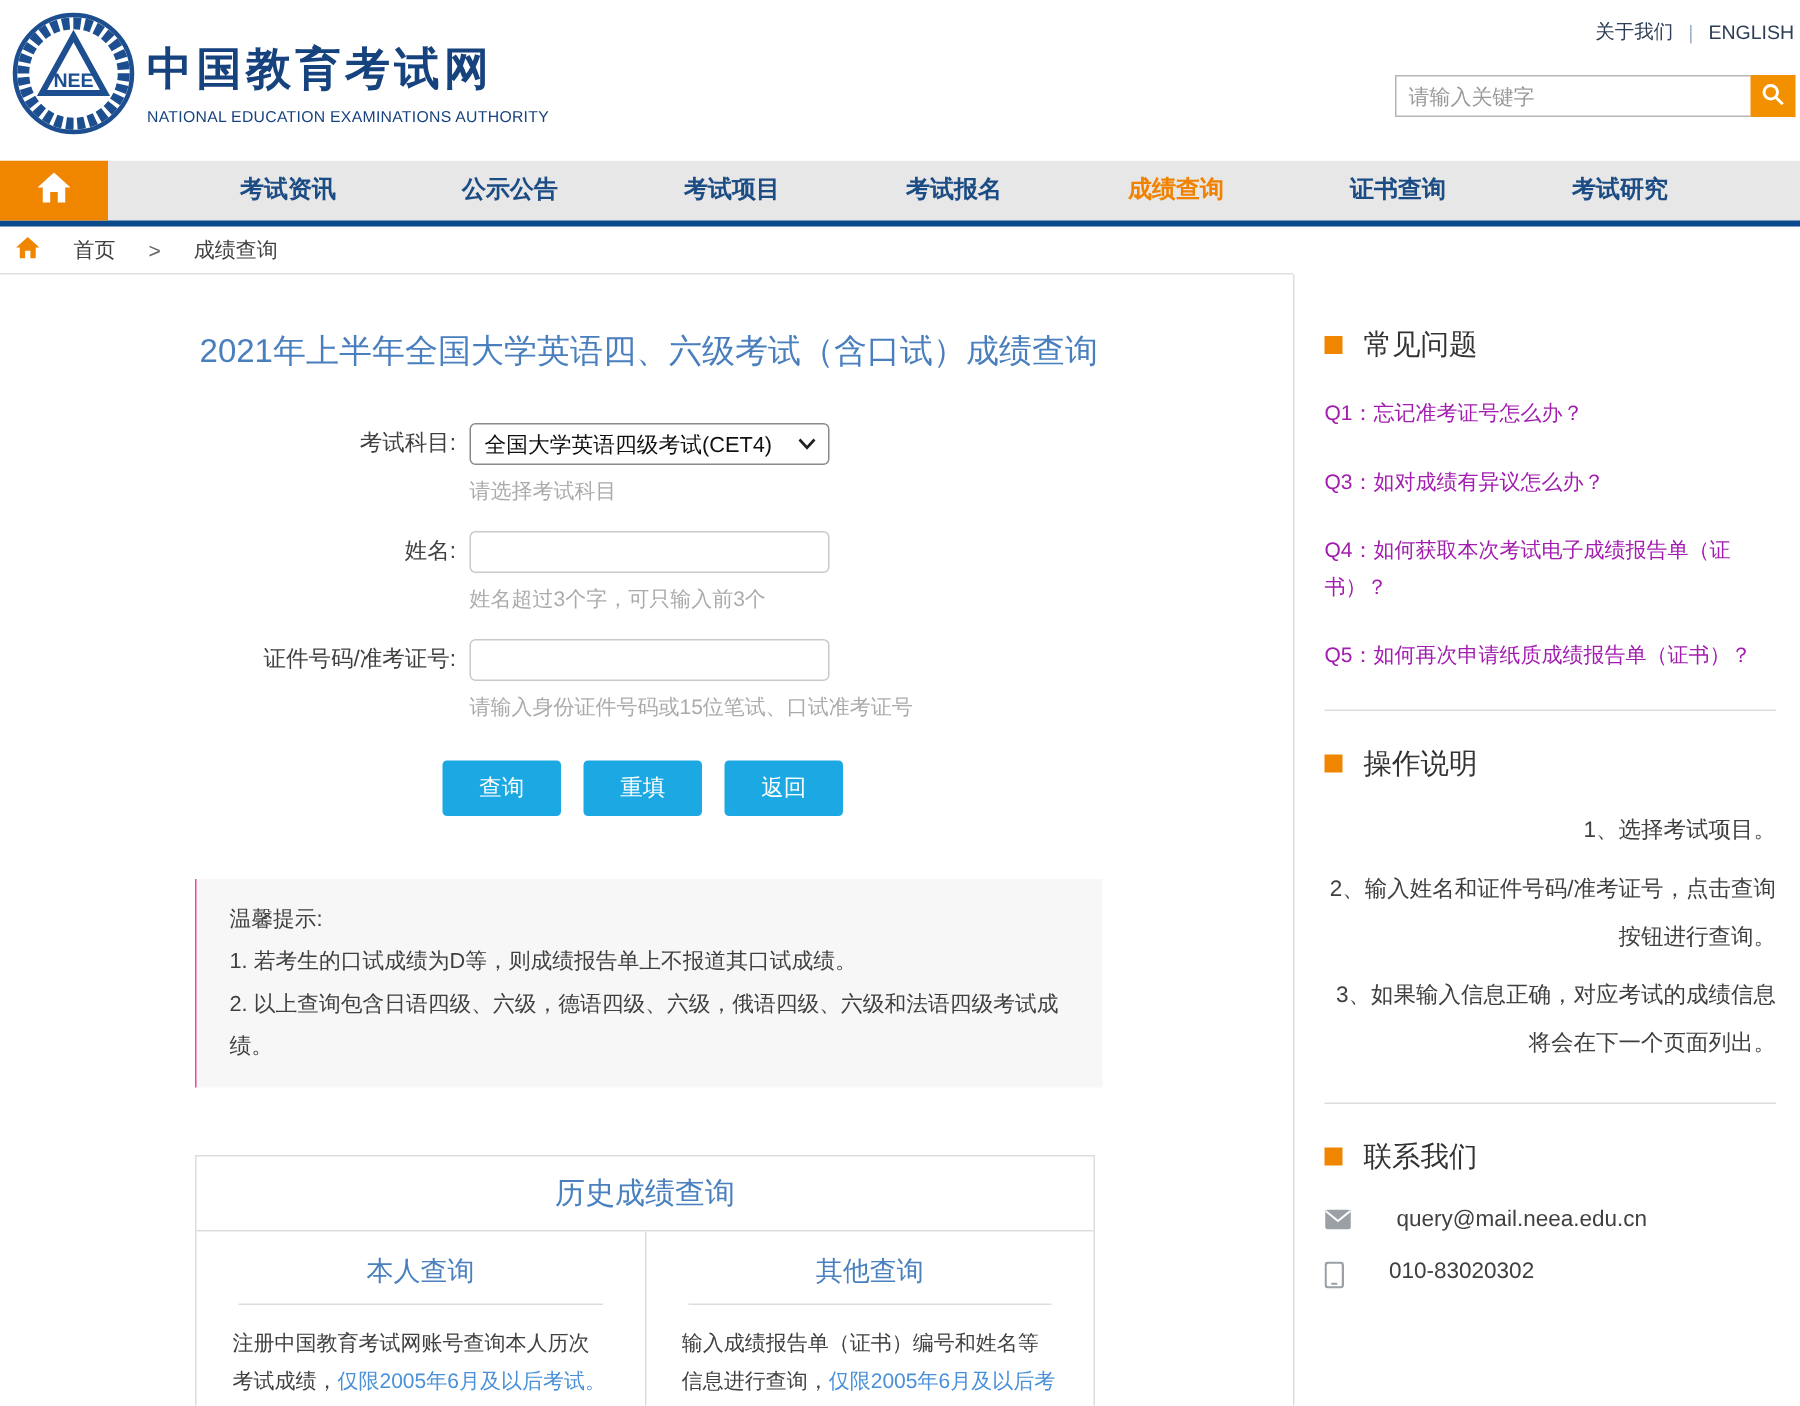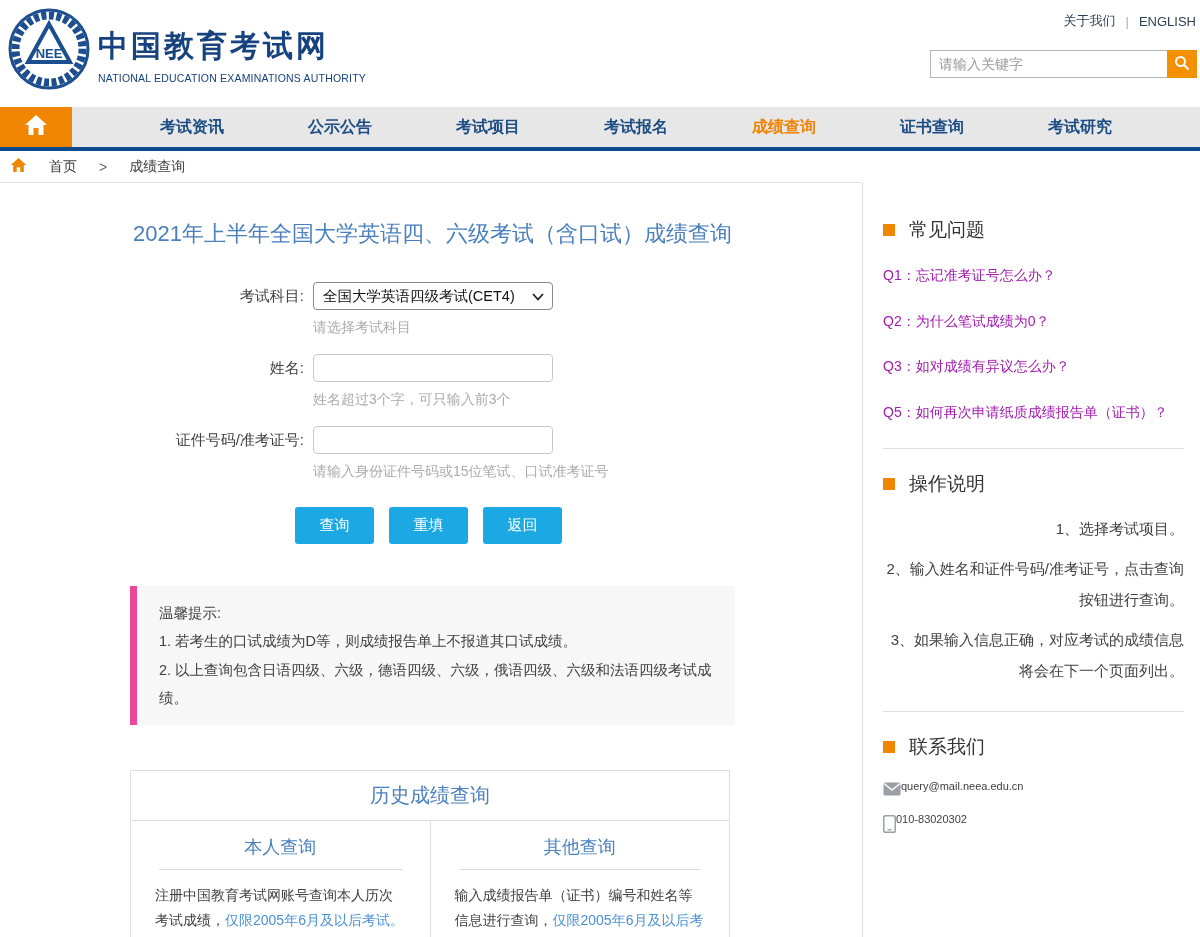--- a/index.html
+++ b/index.html
@@ -50,21 +50,21 @@
     width:240px; height:28px; border:1px solid #8a8a8a; border-radius:4px; background:#fff;
     display:flex; align-items:center; justify-content:space-between; padding:0 8px 0 9px;
     font-size:14.5px; color:#111; cursor:pointer;
   }
   .text-input { width:240px; height:28px; border:1px solid #c9c9c9; border-radius:4px; padding:0 8px; font-size:14px; outline:none; }
   .form-hint { margin:9px 0 17px 183px; font-size:14px; color:#ababab; }
   .btn-row { margin:26px 0 0 165px; display:flex; gap:15px; }
   .btn { width:79px; height:37px; background:#1ca9e3; color:#fff; border:none; border-radius:3px; font-size:15px; cursor:pointer; }
 
   
-  .tips { margin-top:42px; width:605px; background:#f7f7f7; border-left:7px solid #ec4899; padding:13px 18px 13px 22px; font-size:14.5px; color:#404040; line-height:1.95; }
+  .tips { margin-top:42px; width:605px; background:#f7f7f7; border-left:1px solid #ec4899; padding:13px 18px 13px 22px; font-size:14.5px; color:#404040; line-height:1.95; }
 
   
   .history { margin-top:45px; width:600px; border:1px solid #ddd; }
   .history-header { text-align:center; font-size:20px; color:#4a80be; padding:11px 0; border-bottom:1px solid #ddd; }
   .history-cols { display:flex; }
   .history-col { flex:1; padding:14px 24px 20px; }
   .history-col + .history-col { border-left:1px solid #ddd; }
   .history-col-title { text-align:center; font-size:18px; color:#4a80be; }
   .history-col-divider { border-bottom:1px solid #ddd; margin:10px 4px 13px; }
   .history-desc { font-size:14px; line-height:1.8; color:#404040; }
@@ -73,21 +73,21 @@
   
   .sidebar { flex:1; border-left:1px solid #ddd; padding:34px 16px 0 20px; }
   .side-header { display:flex; align-items:center; gap:14px; font-size:19px; color:#333; }
   .side-bullet { width:12px; height:12px; background:#f08500; flex:0 0 auto; }
   .faq-list { margin-top:20px; }
   .faq-item { font-size:14px; color:#a21caf; line-height:1.75; margin-bottom:21px; cursor:pointer; }
   .side-divider { border-top:1px solid #ddd; margin:24px 0 22px; }
   .guide-steps { margin-top:16px;text-align:right; }
   .guide-step { font-size:15px; color:#404040; line-height:2.1; margin-bottom:8px; }
   .contact-list { margin-top:20px; }
-  .contact-row { display:flex; gap:0; align-items:flex-start; margin-bottom:15px; font-size:11px; color:#404040; }
+  .contact-row { display:flex; gap:30px; align-items:flex-start; margin-bottom:15px; font-size:15px; color:#404040; }
   .contact-icon { flex:0 0 auto; margin-top:2px; }
 </style>
 </head>
 <body>
 
 <div class="page">
 
   <header class="header">
     <div class="logo">
       <svg width="82" height="82" viewBox="0 0 82 82">
@@ -221,22 +221,22 @@
       </div>
     </main>
 
     <aside class="sidebar">
       <div class="side-header">
         <span class="side-bullet"></span>
         <span>常见问题</span>
       </div>
       <div class="faq-list">
         <div class="faq-item">Q1：忘记准考证号怎么办？</div>
-        <div class="faq-item">Q2：为什么笔试成绩为0？</div>
         <div class="faq-item">Q3：如对成绩有异议怎么办？</div>
+        <div class="faq-item">Q4：如何获取本次考试电子成绩报告单（证书）？</div>
         <div class="faq-item">Q5：如何再次申请纸质成绩报告单（证书）？</div>
       </div>
 
       <div class="side-divider"></div>
 
       <div class="side-header">
         <span class="side-bullet"></span>
         <span>操作说明</span>
       </div>
       <div class="guide-steps">

